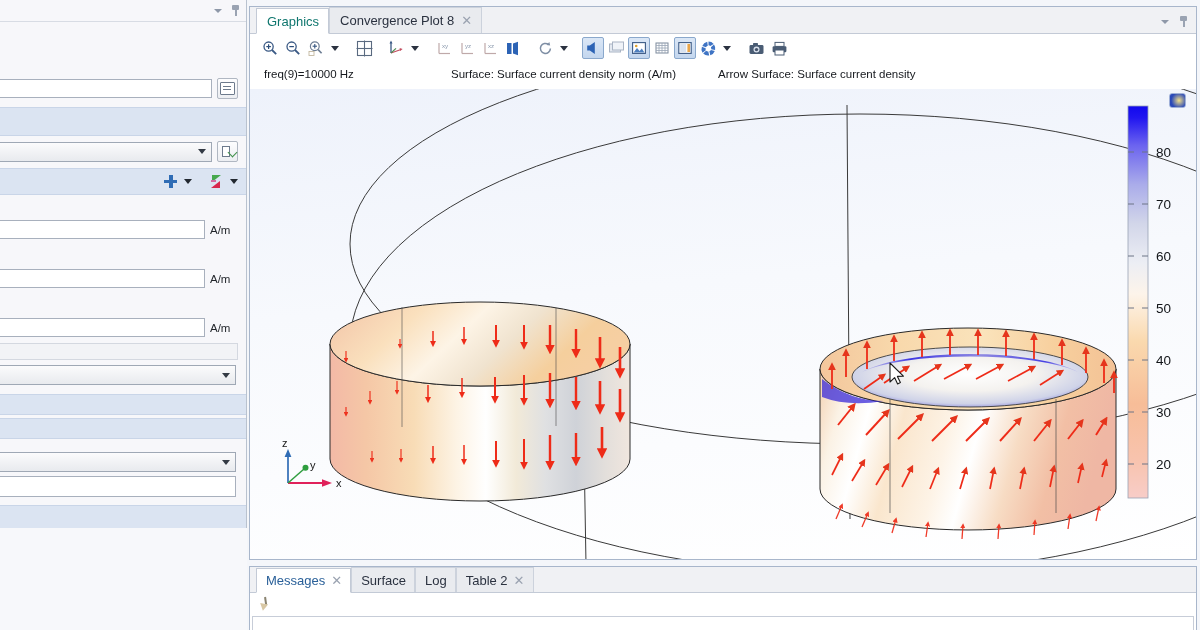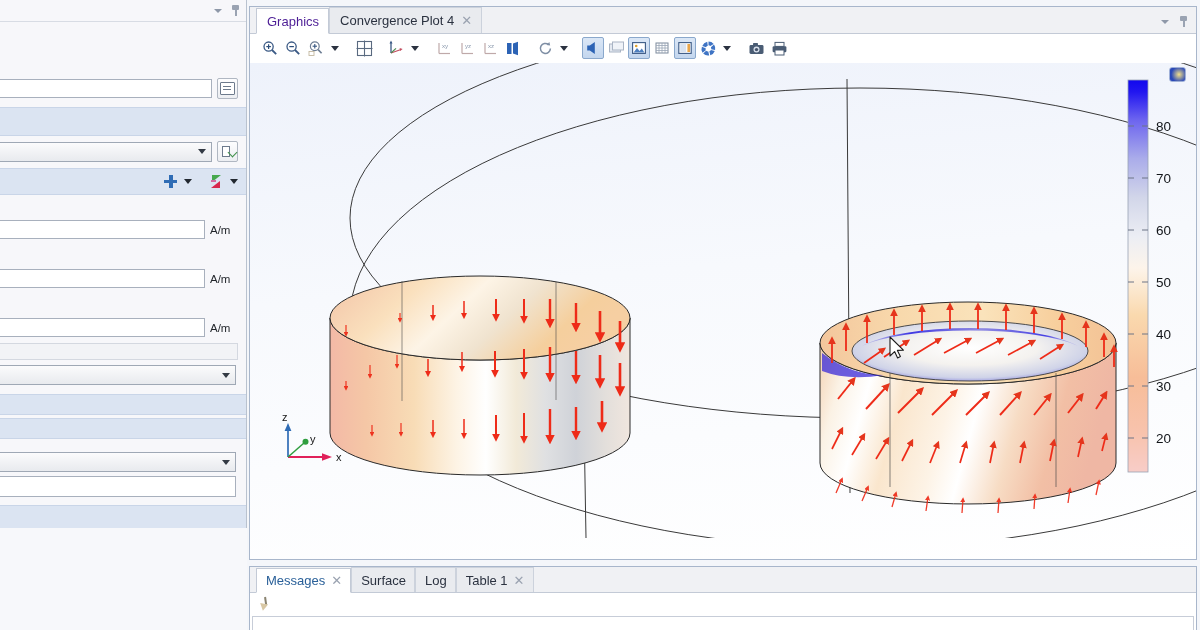--- a/index.html
+++ b/index.html
@@ -211,21 +211,21 @@
     color: #2b3240;
     border: 1px solid transparent;
     box-sizing: border-box;
     position: relative;
     gap: 7px;
   }
   .gw-tab.active {
     background: #ffffff;
     border: 1px solid #c3cad6;
     border-bottom: 1px solid #ffffff;
-    color: #4c1d95;
+    color: #0f766e;
     margin-bottom: -1px;
     z-index: 2;
     margin-top: 8px;
   }
   .gw-tab.inactive {
     background: #e9ebef;
     border: 1px solid #ccd2dc;
     border-bottom: none;
     margin-bottom: 0px;
   }
@@ -503,21 +503,21 @@
 
   <div id="main">
 
     <div id="graphics-window">
 
       <div class="gw-tabstrip">
         <div class="gw-tab active">
           <span>Graphics</span>
         </div>
         <div class="gw-tab inactive">
-          <span>Convergence Plot 4</span>
+          <span>Convergence Plot 8</span>
           <span class="tab-x">✕</span>
         </div>
         <div class="gw-tabstrip-right">
           <span class="tb-caret"></span>
           <span class="tb-pin"></span>
         </div>
       </div>
 
       <div class="gw-toolbar">
 
@@ -696,20 +696,25 @@
         <div class="tbtn">
           <svg width="17" height="15" viewBox="0 0 17 15">
             <rect x="4" y="1.4" width="9" height="4" fill="#fff" stroke="#4a5c74" stroke-width="1"></rect>
             <rect x="1.6" y="5.2" width="13.8" height="6" rx="1.2" fill="#4a5c74"></rect>
             <rect x="4" y="9" width="9" height="5" fill="#fff" stroke="#4a5c74" stroke-width="1"></rect>
           </svg>
         </div>
 
       </div>
 
+      <div class="gw-titlebar">
+        <span class="t-freq">freq(9)=10000 Hz</span>
+        <span class="t-surf">Surface: Surface current density norm (A/m)</span>
+        <span class="t-arrow">Arrow Surface: Surface current density</span>
+      </div>
 
       <div id="canvas-area">
 
         <span class="gradient-badge"></span>
 
         <svg width="950" height="475" viewBox="0 0 950 475">
           <defs>
 
             <linearGradient id="lcyl" x1="0" y1="0" x2="1" y2="0">
               <stop offset="0%" stop-color="#f3b9a6"></stop>
@@ -986,21 +991,21 @@
           <span>Messages</span>
           <span class="tab-x">✕</span>
         </div>
         <div class="bp-tab inactive">
           <span>Surface</span>
         </div>
         <div class="bp-tab inactive">
           <span>Log</span>
         </div>
         <div class="bp-tab inactive">
-          <span>Table 1</span>
+          <span>Table 2</span>
           <span class="tab-x">✕</span>
         </div>
       </div>
       <div class="bp-toolbar">
         <span class="broom"></span>
       </div>
       <div class="bp-content"></div>
     </div>
 
   </div>

